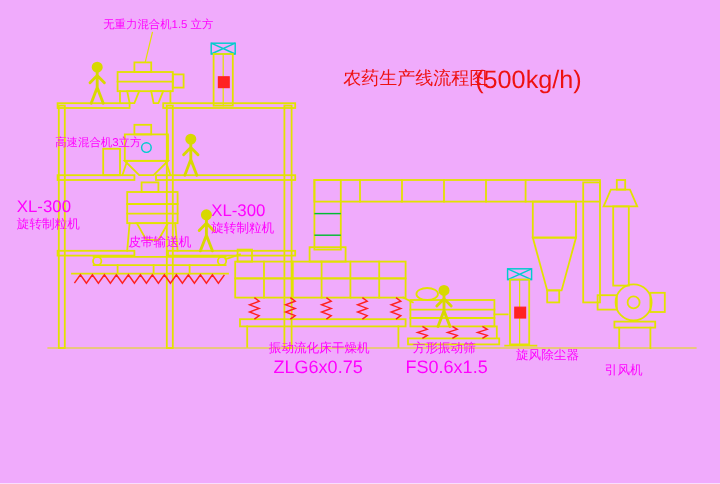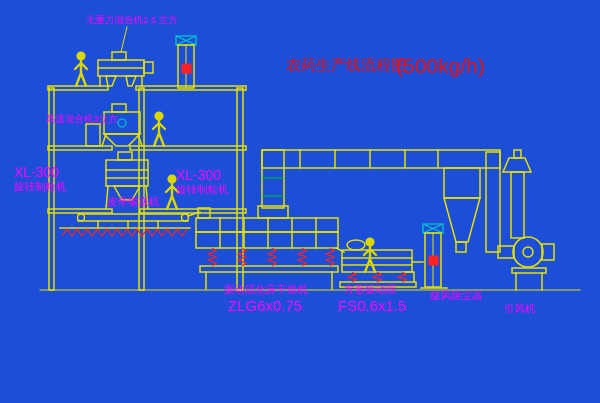--- a/index.html
+++ b/index.html
@@ -1,16 +1,16 @@
 <!DOCTYPE html>
 <html><head>
 <meta charset="utf-8">
 <style>
   html,body{margin:0;padding:0;background:#ffffff;}
-  .canvas{position:relative;width:600px;height:403px;background:#1d4ed8;overflow:hidden;}
+  .canvas{position:relative;width:600px;height:403px;background:#f0abfc;overflow:hidden;}
   svg{display:block;}
   .y{stroke:#e2e200;fill:none;stroke-width:1.5;stroke-linecap:square;}
   .thin{stroke-width:1;}
   .red{stroke:#ff2222;fill:none;stroke-width:1.2;}
   .redfill{fill:#ff2222;stroke:#ff2222;}
   .cyan{stroke:#00cccc;fill:none;stroke-width:1.2;}
   .green{stroke:#00bb33;fill:none;stroke-width:1.2;}
   .person{stroke:#d8d800;fill:none;stroke-width:2.4;stroke-linecap:round;stroke-linejoin:round;}
   .person circle{fill:#d8d800;}
   text{font-family:"Liberation Sans","DejaVu Sans",sans-serif;}

